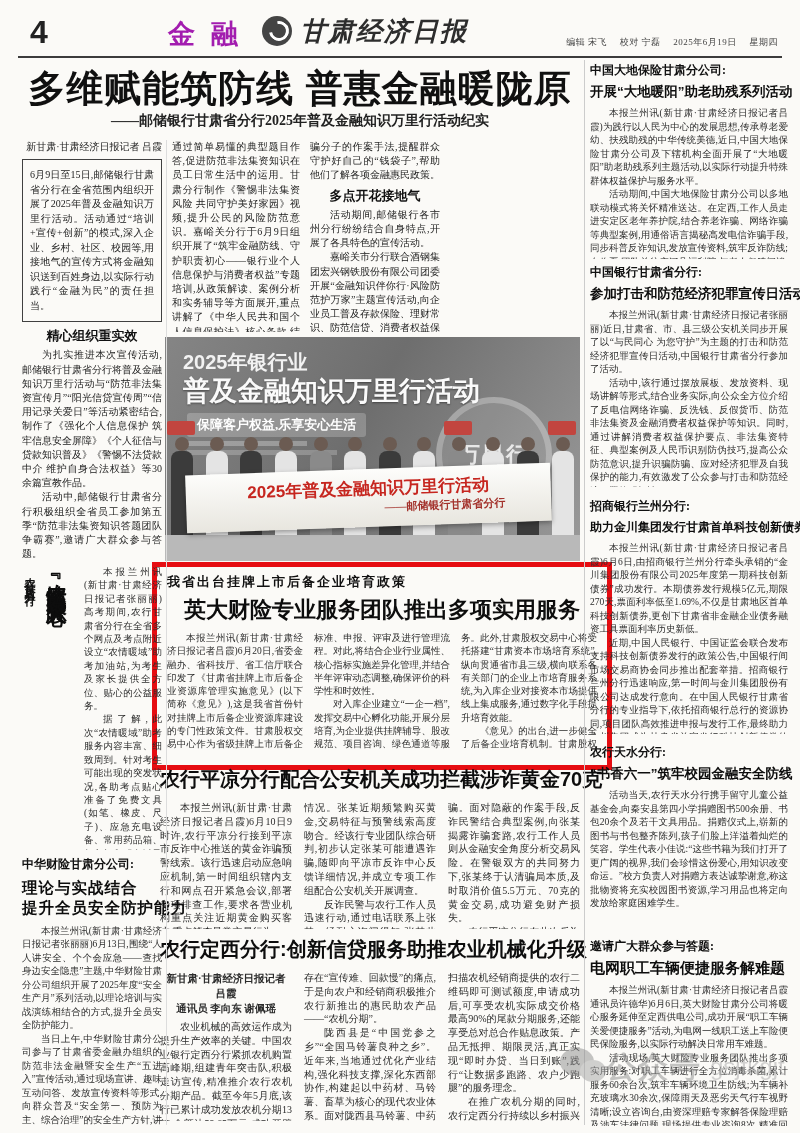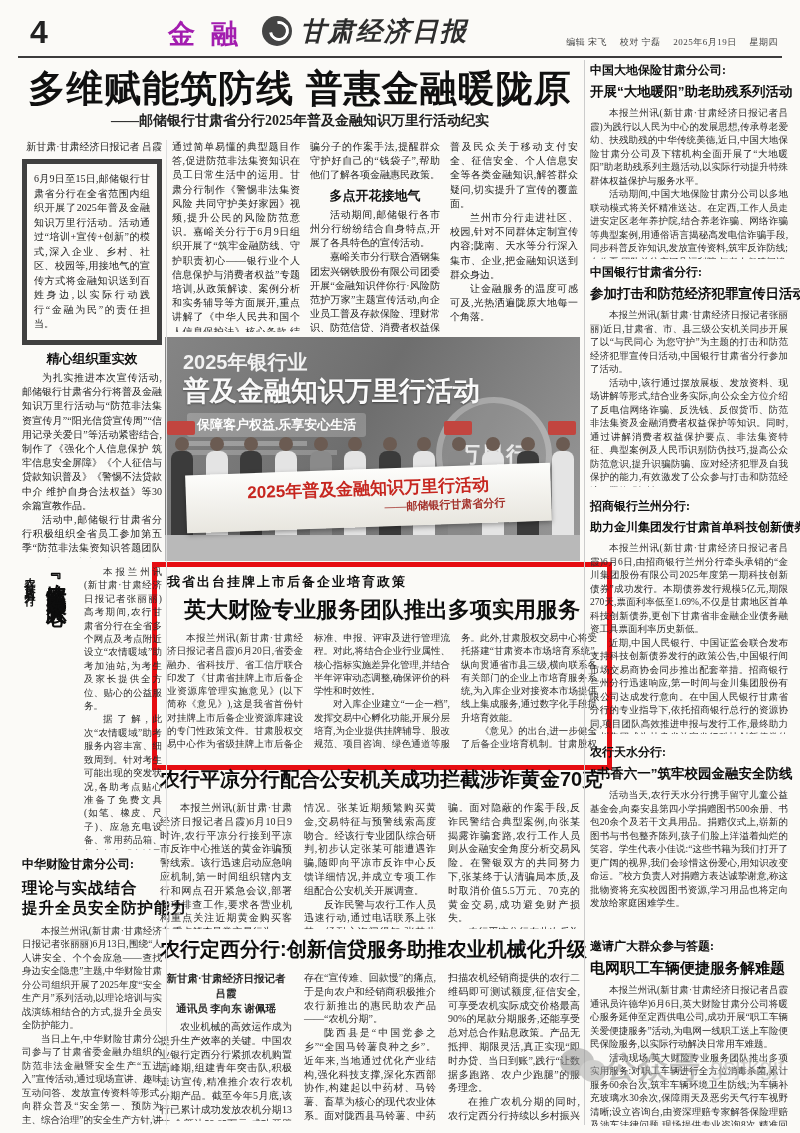--- a/index.html
+++ b/index.html
@@ -25,21 +25,21 @@
   
   .mh{left:20px;top:64px;width:560px;text-align:center;font-size:37px;font-weight:900;color:#101010;
       font-family:"Liberation Sans",sans-serif;letter-spacing:1px;white-space:nowrap;}
   .mdek{left:20px;top:112px;width:560px;text-align:center;font-size:14px;font-weight:700;color:#222;}
   .mcol{font-size:10px;line-height:14.2px;color:#222;}
   .c1{left:22px;top:140px;width:140px;height:418px;}
   .c2{left:172px;top:140px;width:128px;height:192px;}
   .c3{left:310px;top:140px;width:130px;height:192px;}
   .c4{left:450px;top:140px;width:128px;height:192px;}
   .byline{text-align:right;font-size:10px;margin-bottom:5px;color:#222;}
-  .leadbox{border:5px solid #404040;padding:8px 7px;margin-bottom:7px;font-size:10px;line-height:14.5px;}
+  .leadbox{border:1px solid #404040;padding:8px 7px;margin-bottom:7px;font-size:10px;line-height:14.5px;}
   .subhead{text-align:center;font-weight:bold;font-size:13px;margin:6px 0 5px;color:#111;
            font-family:"Liberation Sans",sans-serif;}
   
   .photo{left:165px;top:337px;width:415px;height:224px;background:linear-gradient(120deg,#858585,#6e6e6e 45%,#9a9a9a);}
   .ph-t1{left:18px;top:12px;font-size:20px;color:#f2f2f2;font-weight:700;font-family:"Liberation Sans",sans-serif;}
   .ph-t2{left:18px;top:36px;font-size:27px;color:#fafafa;font-weight:900;font-family:"Liberation Sans",sans-serif;
          text-shadow:0 1px 2px rgba(0,0,0,.4);}
   .ph-slogan{left:22px;top:76px;padding:3px 10px;background:rgba(255,255,255,.22);border-radius:3px;
          color:#fff;font-size:13px;font-weight:700;}
   .ph-org1{left:22px;top:104px;width:120px;height:5px;background:rgba(255,255,255,.28);}
@@ -134,25 +134,20 @@
   <div class="abs mcol c2 clip jp">
     <p class="noind">通过简单易懂的典型题目作答,促进防范非法集资知识在员工日常生活中的运用。甘肃分行制作《警惕非法集资风险 共同守护美好家园》视频,提升公民的风险防范意识。嘉峪关分行于6月9日组织开展了“筑牢金融防线、守护职责初心——银行业个人信息保护与消费者权益”专题培训,从政策解读、案例分析和实务辅导等方面展开,重点讲解了《中华人民共和国个人信息保护法》核心条款,结合业务场景讲解合规要点,以真实案例警示风险。</p>
 
   </div>
   <div class="abs mcol c3 clip jp">
     <p class="noind">骗分子的作案手法,提醒群众守护好自己的“钱袋子”,帮助他们了解各项金融惠民政策。</p>
     <div class="subhead">多点开花接地气</div>
     <p>活动期间,邮储银行各市州分行纷纷结合自身特点,开展了各具特色的宣传活动。</p>
     <p>嘉峪关市分行联合酒钢集团宏兴钢铁股份有限公司团委开展“金融知识伴你行·风险防范护万家”主题宣传活动,向企业员工普及存款保险、理财常识、防范信贷、消费者权益保护等金融知识,活动同步开展现场互动学习,有效提升了金融宣传实效。</p>
   </div>
-  <div class="abs mcol c4 clip jp">
-    <p class="noind">普及民众关于移动支付安全、征信安全、个人信息安全等各类金融知识,解答群众疑问,切实提升了宣传的覆盖面。</p>
-    <p>兰州市分行走进社区、校园,针对不同群体定制宣传内容;陇南、天水等分行深入集市、企业,把金融知识送到群众身边。</p>
-    <p>让金融服务的温度可感可及,光热洒遍陇原大地每一个角落。</p>
-  </div>
 
   <div class="abs photo">
     <div class="abs ph-t1">2025年银行业</div>
     <div class="abs ph-t2">普及金融知识万里行活动</div>
     <div class="abs ph-slogan">保障客户权益,乐享安心生活</div>
     <div class="abs ph-org1"></div>
     <div class="abs ph-org2"></div>
     <div class="abs ph-emblem">万里行</div>
     <div class="abs ground"></div>
     <div class="abs crowd">
@@ -228,21 +223,21 @@
         </div>
         <p>农业机械的高效运作成为提升生产效率的关键。中国农业银行定西分行紧抓农机购置高峰期,组建青年突击队,积极走访宣传,精准推介农行农机分期产品。截至今年5月底,该行已累计成功发放农机分期13笔,金额达59.65万元,成功开辟定西分行农机分期业务新局,为辖区县域内农业生产机械化进程注入强劲金融动力。</p>
 
       </div>
       <div>
         <p class="noind">存在“宣传难、回款慢”的痛点,于是向农户和经销商积极推介农行新推出的惠民助农产品——“农机分期”。</p>
         <p>陇西县是“中国党参之乡”“全国马铃薯良种之乡”。近年来,当地通过优化产业结构,强化科技支撑,深化东西部协作,构建起以中药材、马铃薯、畜草为核心的现代农业体系。面对陇西县马铃薯、中药材产业升级需求,陇西支行迅速组建专业团队,深入走访种植户和农机经销商,全面对接其生产经营融资、结算等金融服务需求,为农业生产机械化、现代化提供坚实支持。</p>
 
       </div>
       <div>
-        <p class="noind">扫描农机经销商提供的农行二维码即可测试额度,征信安全,可享受农机实际成交价格最高90%的尾款分期服务,还能享受总对总合作贴息政策。产品无抵押、期限灵活,真正实现“即时办贷、当日到账”,践行“让数据多跑路、农户少跑腿”的服务理念。</p>
+        <p class="noind">扫描农机经销商提供的农行二维码即可测试额度,申请成功后,可享受农机实际成交价格最高90%的尾款分期服务,还能享受总对总合作贴息政策。产品无抵押、期限灵活,真正实现“即时办贷、当日到账”,践行“让数据多跑路、农户少跑腿”的服务理念。</p>
         <p>在推广农机分期的同时,农行定西分行持续以乡村振兴主题产品“富民贷”为依托,借助农行数字乡村平台,以信用村建设为着力点,加大农户贷款投放力度,不断拓宽农户金融服务覆盖面,全力破解农户和涉农经营主体的生产经营融资难题。截至5月底,该行已累计评定信用村348个,完成农户信息建档4.11万户,较年初新增3151户;累计投放农户贷款18.98亿元,贷款余额达37.7亿元,其中“富民贷”惠及农户7069户,投放金额达9.51亿元。</p>
       </div>
     </div>
   </div>
 
   <div class="abs nq">
     <div class="nq-org">农行甘肃省分行:</div>
     <div class="nq-head">『农情暖域』助考服务暖人心</div>
     <div class="nq-body jp">
       <p>本报兰州讯(新甘肃·甘肃经济日报记者张丽丽)高考期间,农行甘肃省分行在全省多个网点及考点附近设立“农情暖域”助考加油站,为考生及家长提供全方位、贴心的公益服务。</p>

